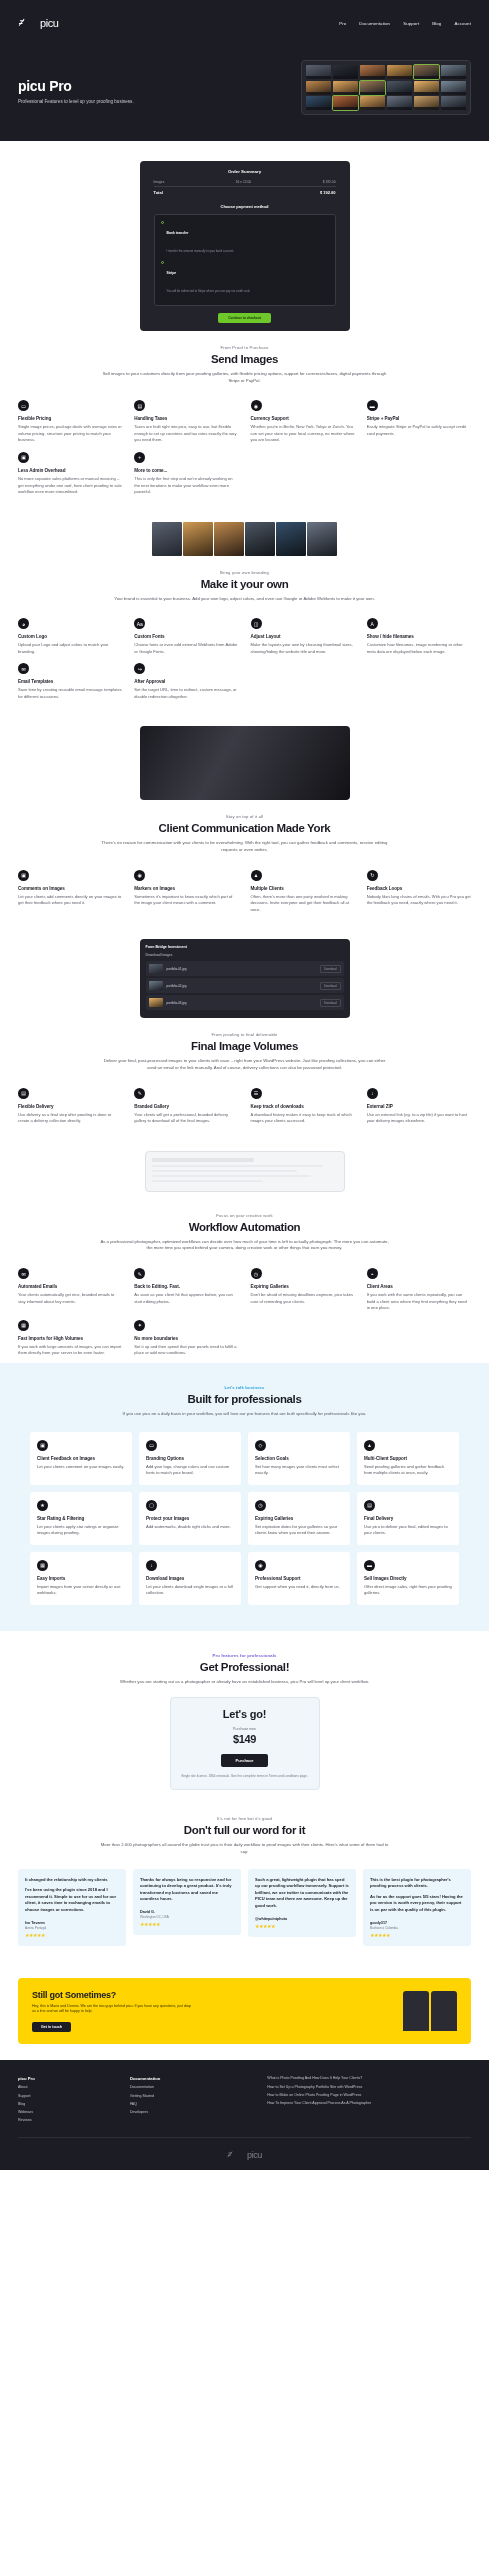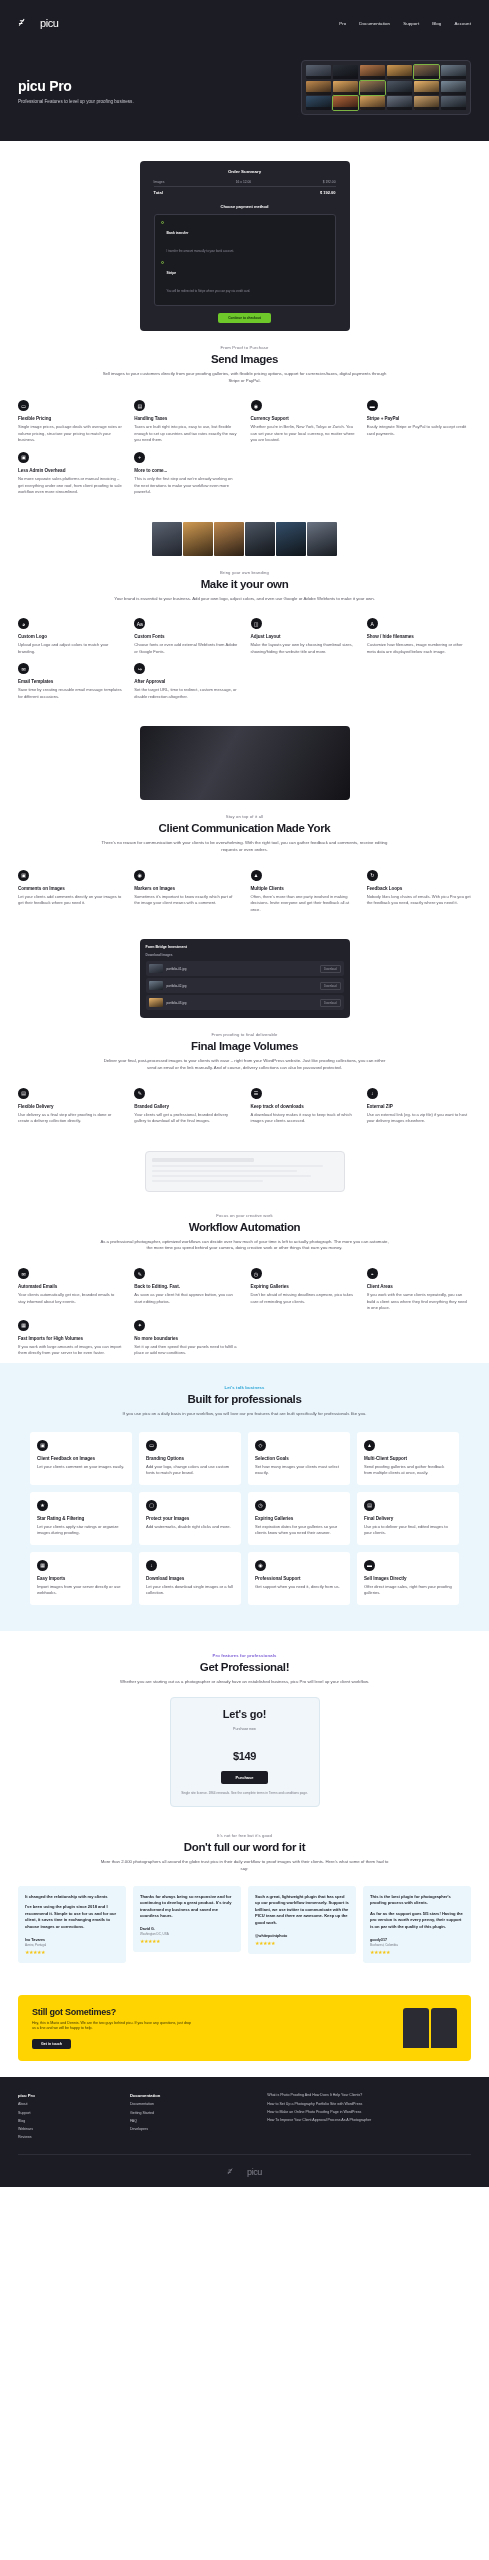--- a/index.html
+++ b/index.html
@@ -80,21 +80,21 @@
   .band-blue { background:#eaf6fb; padding:22px 30px 26px; }
   .pro-grid { display:grid; grid-template-columns:repeat(4,1fr); gap:7px; margin-top:14px; }
   .pro-card { background:#fff; border-radius:3px; padding:8px 7px; }
   .pro-card .f-body { color:#55555f; }
 
   
   .band-white { padding:22px 18px 18px; }
   .price-card { background:#f0f6fa; border:1px solid #dce8ef; border-radius:4px; width:150px; margin:12px auto 0; padding:10px; text-align:center; }
   .price-card h3 { font-size:11px; font-weight:700; letter-spacing:-.2px; }
   .price-label { font-size:3.6px; color:#6b6b76; margin-top:7px; }
-  .price-amount { font-size:11px; font-weight:700; margin-top:19px; letter-spacing:-.4px; }
+  .price-amount { font-size:11px; font-weight:700; margin-top:2px; letter-spacing:-.4px; }
   .buy-btn { display:inline-block; margin-top:9px; background:#1c1c24; color:#fff; font-size:4px; font-weight:700; border:none; border-radius:2px; padding:4px 14px; cursor:pointer; }
   .price-note { font-size:3.2px; color:#7a7a85; margin-top:7px; line-height:1.5; }
 
   
   .t-grid { display:grid; grid-template-columns:repeat(4,1fr); gap:7px; margin-top:13px; align-items:start; }
   .t-card { background:#eaf6fb; border-radius:3px; padding:8px 7px; }
   .t-text { font-size:4.1px; line-height:1.62; font-weight:700; color:#1b1b23; }
   .t-name { font-size:3.7px; font-weight:700; margin-top:7px; }
   .t-loc { font-size:3px; color:#7a7a85; margin-top:1px; }
   .stars { color:#f5c518; font-size:5px; letter-spacing:-.5px; margin-top:2px; }

